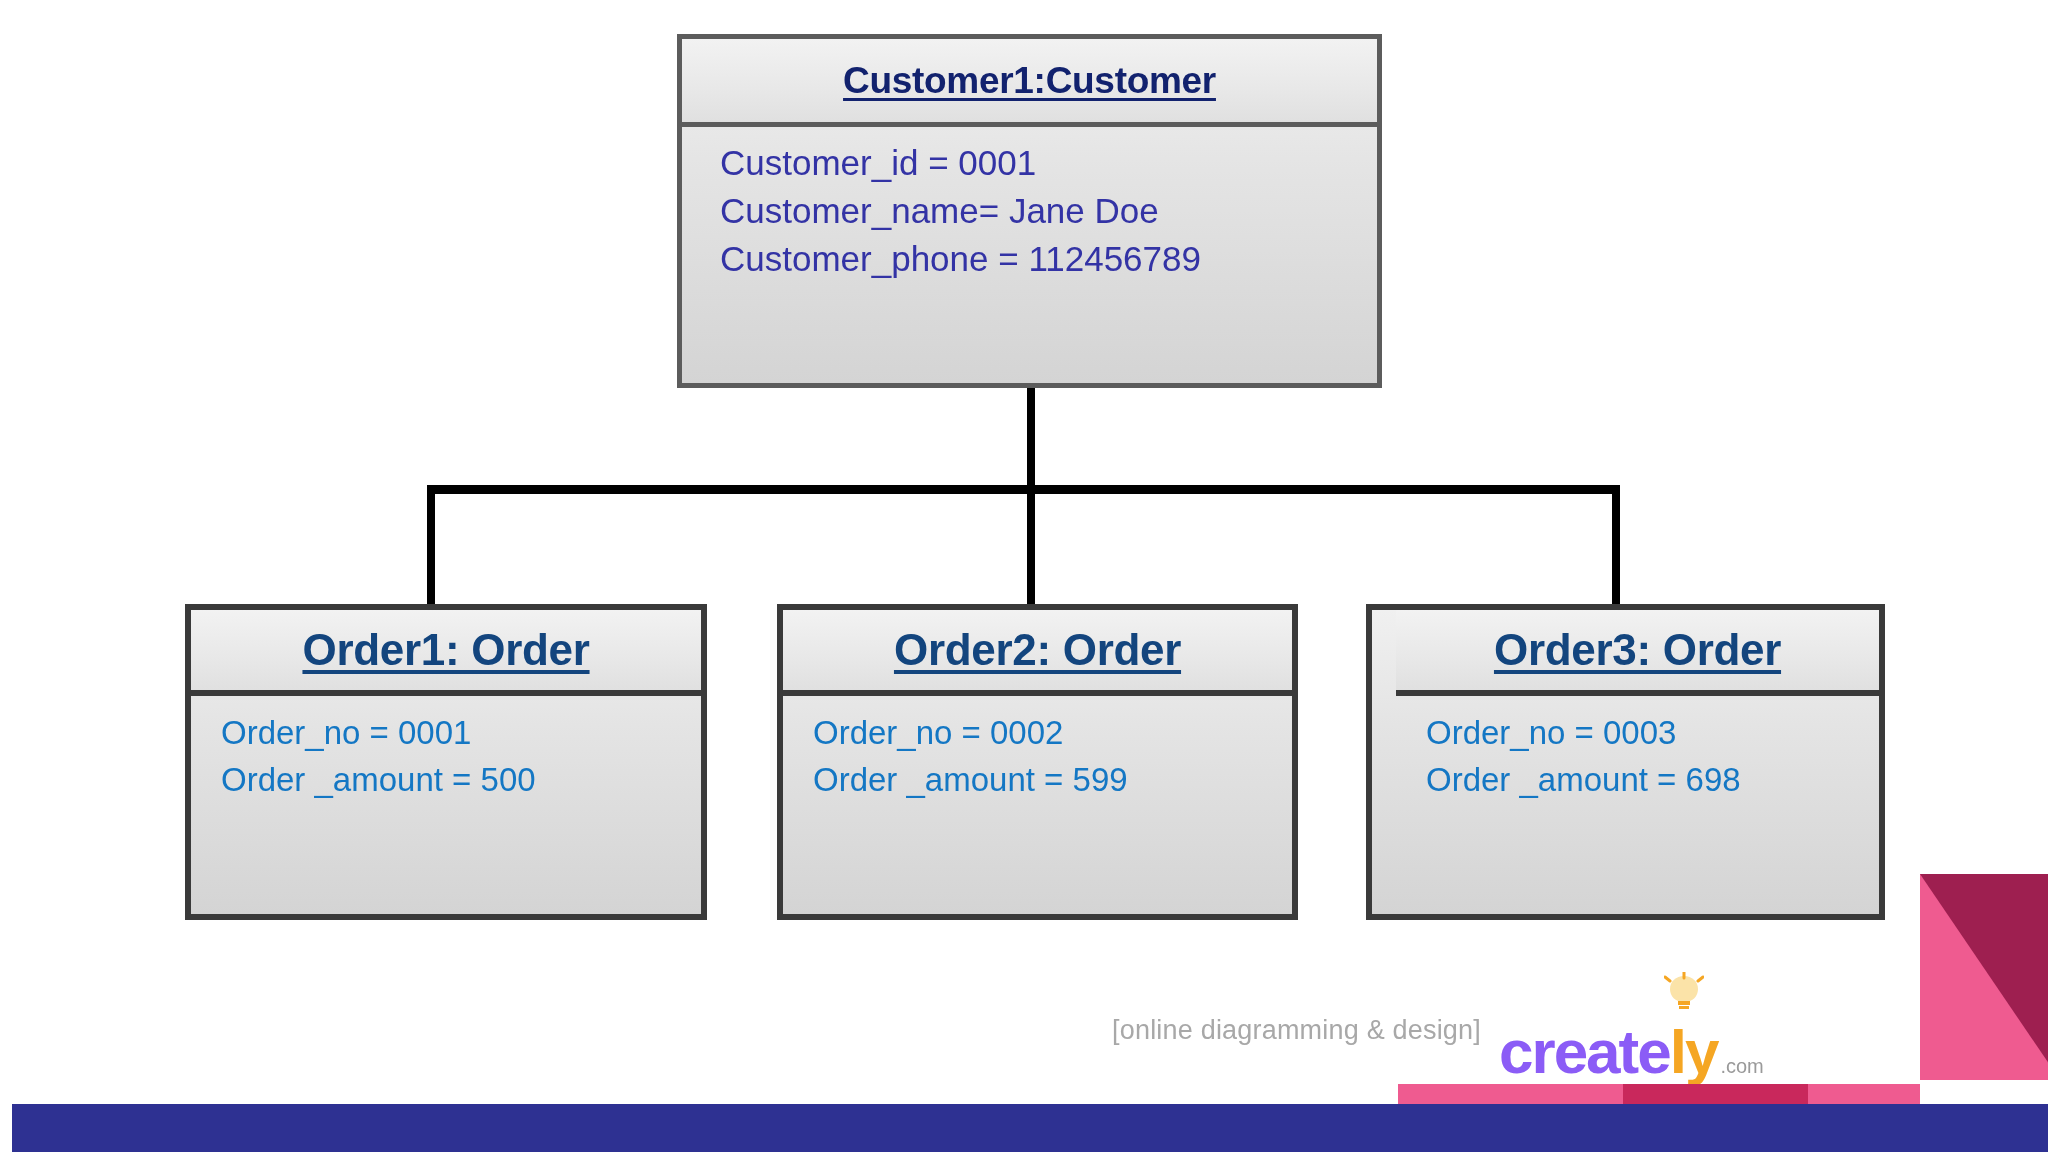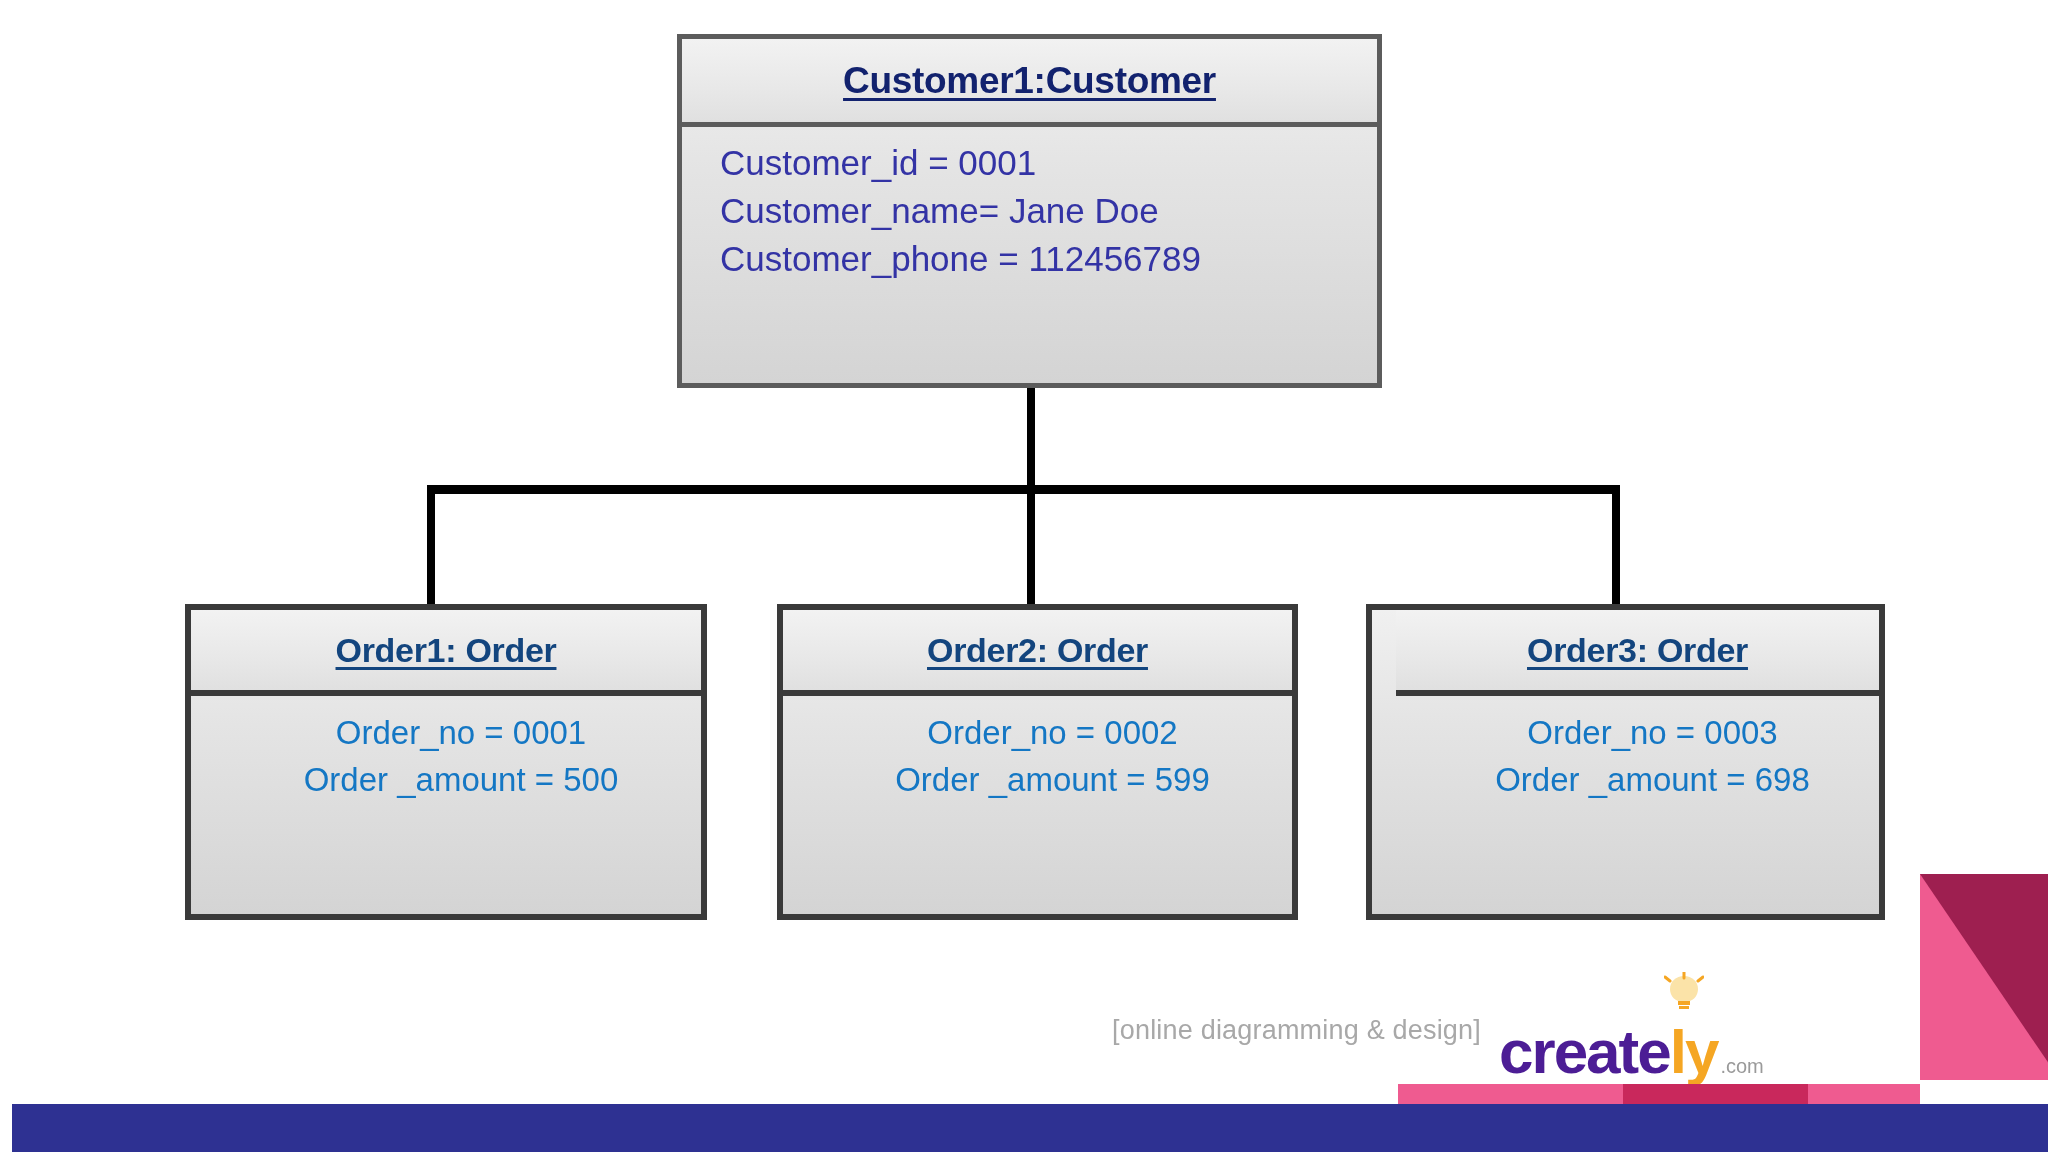--- a/index.html
+++ b/index.html
@@ -67,32 +67,32 @@
     text-decoration: underline;
     text-underline-offset: 5px;
     letter-spacing: -0.3px;
     white-space: nowrap;
   }
   .uml-box.customer .uml-title {
     font-size: 37px;
     color: #12226e;
   }
   .uml-box.order .uml-title {
-    font-size: 34px;
+    font-size: 44px;
     color: #13457e;
     text-align: center;
   }
 
   .uml-body {
     flex: 1;
     box-sizing: border-box;
     padding-top: 18px;
   }
   .uml-box.customer .uml-body { padding-left: 38px; }
-  .uml-box.order .uml-body { padding-left: 30px; padding-top: 20px; text-align: center; }
+  .uml-box.order .uml-body { padding-left: 30px; padding-top: 20px; }
 
   .attr {
     white-space: nowrap;
     line-height: 1.0;
   }
   .uml-box.customer .attr {
     font-size: 35px;
     color: #3333a5;
     margin-bottom: 13px;
   }
@@ -119,21 +119,21 @@
     margin-right: 18px;
   }
   #brand-logo {
     position: relative;
     display: inline-flex;
     align-items: baseline;
     font-size: 62px;
     font-weight: bold;
     letter-spacing: -2px;
   }
-  .logo-create { color: #4c1d95; margin-top: 43px; }
+  .logo-create { color: #8b5cf6; margin-top: 43px; }
   .logo-l { color: #f5a623; position: relative; }
   .logo-y { color: #f5a623; }
   .logo-dotcom {
     color: #9a9a9a;
     font-size: 20px;
     font-weight: normal;
     letter-spacing: 0;
     margin-left: 3px;
   }
   #bulb {

